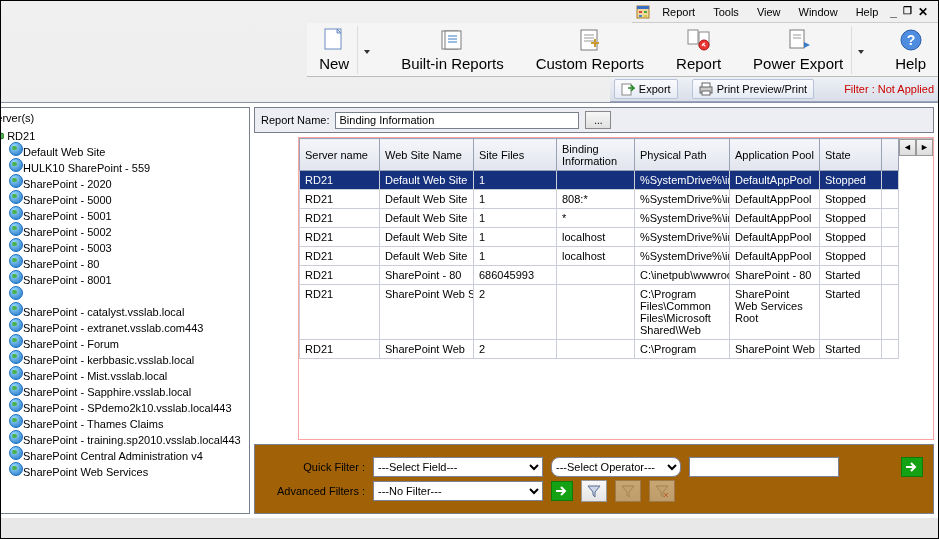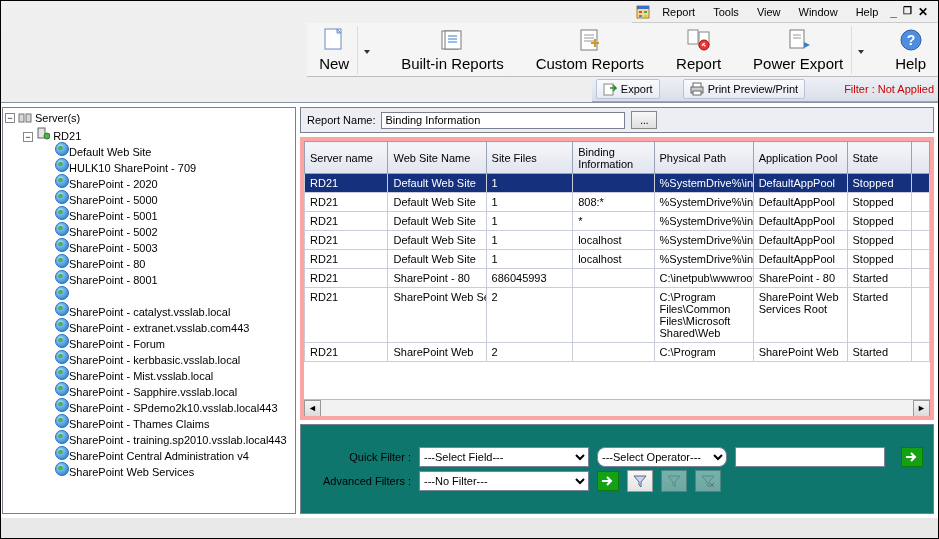--- a/index.html
+++ b/index.html
@@ -10,47 +10,47 @@
   .menubar .menu-item { padding: 2px 8px; cursor: default; }
   .menubar .spacer { flex:1; }
   .win-controls { display:flex; gap:6px; padding-right:6px;}
   .win-controls span { font-family: Arial; font-weight:bold; font-size:12px; cursor:default;}
   .toolbar-big { display:flex; align-items:flex-end; height:54px; background:#f5f5f5; border-bottom:1px solid #bbb; padding: 2px 6px; gap:20px;}
   .tb { display:flex; flex-direction:column; align-items:center; gap:2px; cursor:default; padding:2px 6px;}
   .tb .icon { width:30px; height:26px; display:flex; align-items:center; justify-content:center;}
   .tb .label { font-size:15px; }
   .tb-drop { display:flex; align-items:flex-end;}
   .tb-drop .caret { margin-left:2px; width:18px; height:48px; display:flex; align-items:center; justify-content:center; border-left:1px solid #ddd;}
-  .toolbar-sm { display:flex; align-items:center; height:25px; background:linear-gradient(#eef1f6,#d9dee8); border-bottom:1px solid #9aa6bf; padding:0 4px; gap:23px;}
+  .toolbar-sm { display:flex; align-items:center; height:25px; background:linear-gradient(#eef1f6,#d9dee8); border-bottom:1px solid #9aa6bf; padding:0 4px; gap:14px;}
   .sm-btn { display:flex; align-items:center; gap:4px; padding:2px 6px; border:1px solid transparent; cursor:default; background:linear-gradient(#fafbfe,#e6ebf4); border:1px solid #b8c2d8; border-radius:2px; height:20px;}
   .sm-btn .icon { width:14px; height:14px; display:flex; align-items:center; justify-content:center;}
   .filter-lbl { color:#cc0000; font-weight:normal; padding-left:16px;}
   .body { flex:1; display:flex; border-top:1px solid #8892a9; overflow:hidden; background:#fff;}
   .tree-pane { width:294px; border:1px solid #7a7f8e; margin:4px 2px 4px 4px; background:#fff; overflow:auto; padding:2px;}
   .tree-root { list-style:none; }
   .tree-root li { white-space:nowrap; display:flex; align-items:center; gap:3px; height:16px;}
   .tree-children { list-style:none; padding-left:18px;}
   .globe { width:14px; height:14px; border-radius:50%; background:radial-gradient(circle at 35% 30%, #9ee0ff, #1a6dc4); border:1px solid #1a6dc4; display:inline-block; position:relative; overflow:hidden; flex-shrink: 0;}
   .globe::after {content:''; position:absolute; left:2px; top:3px; width:5px; height:4px; background:#4db24d; border-radius:2px;}
   .expander { width:10px; height:10px; border:1px solid #888; display:inline-flex; align-items:center; justify-content:center; font-size:9px; line-height:8px; background:#fff; cursor:default; flex-shrink: 0;}
   .srv-icon { width:14px; height:14px; display:inline-flex; align-items:center; justify-content:center; flex-shrink: 0;}
   .right-pane { flex:1; display:flex; flex-direction:column; margin:4px 4px 4px 2px; gap:4px; overflow:hidden;}
   .rpt-name-bar { display:flex; align-items:center; gap:6px; border:1px solid #7a7f8e; background:#eceef4; padding:3px 6px; height:26px;}
   .rpt-name-bar input { flex:0 0 244px; height:17px; border:1px solid #7a7f8e; background:#fff; font-family:inherit; font-size:11px; padding:0 3px;}
   .rpt-name-bar button { width:26px; height:18px; border:1px solid #888; background:linear-gradient(#f7f7f7,#e0e0e0); font-size:10px; cursor:default;}
-  .grid-wrap { flex:1; border:4px solid #fca5a5; background:#fff; display:flex; flex-direction:column; overflow:hidden;}
+  .grid-wrap { flex:1; border:1px solid #fca5a5; background:#fff; display:flex; flex-direction:row; overflow:hidden;margin-left:44px;}
   table.grid { border-collapse:collapse; width:100%; table-layout:fixed;}
   table.grid th { background:linear-gradient(#f5f6fa,#e2e5ef); border:1px solid #9aa2b6; font-weight:normal; text-align:left; padding:3px 5px; height:32px; vertical-align:middle; overflow:hidden;}
   table.grid td { border:1px solid #c9cdd8; padding:3px 5px; vertical-align:top; overflow:hidden; white-space:nowrap; text-overflow:clip;}
   tr.selected td { background:#15317e; color:#fff;}
   .grid-scroll { flex:1; overflow:hidden; }
   .hscroll { height:17px; background:#e8e8e8; border-top:1px solid #bbb; display:flex; align-items:center;}
   .hscroll .arrow { width:17px; height:17px; border:1px solid #999; background:linear-gradient(#f5f5f5,#dcdcdc); display:flex; align-items:center; justify-content:center; font-size:9px;}
   .hscroll .track { flex:1; height:17px; background:#f2f2f2; position:relative;}
-  .filter-panel { border:1px solid #7a7f8e; background:#0f766e; padding:20px 10px; flex-shrink: 0;}
+  .filter-panel { border:1px solid #7a7f8e; background:#a16207; padding:10px 10px; flex-shrink: 0;}
   .filter-row { display:flex; align-items:center; gap:8px; height:24px;}
   .filter-row .lbl { width:100px; text-align:right;}
   .filter-row select { height:20px; border:1px solid #7a8399; background:#fff; font-family:inherit; font-size:11px;}
   .filter-row input[type=text] { height:20px; border:1px solid #7a8399; background:#fff; font-family:inherit; font-size:11px;}
   .go-btn { width:22px; height:20px; background:#14a214; border:1px solid #0d7a0d; display:flex; align-items:center; justify-content:center; color:#fff; font-weight:bold; font-size:11px;}
   .icon-btn { width:26px; height:22px; border:1px solid #999; background:linear-gradient(#f8f8f8,#e4e4e4); display:flex; align-items:center; justify-content:center;}
   .icon-btn.disabled { opacity:0.45;}
   .status-bar { height:20px; border-top:1px solid #aab; background:linear-gradient(#ecf0fa,#d7deee);}
   .caret-down::after { content:''; display:inline-block; border-left:3px solid transparent; border-right:3px solid transparent; border-top:4px solid #333;}
 </style>
@@ -206,21 +206,21 @@
               <svg width="14" height="14" viewBox="0 0 14 14">
                 <rect x="2" y="2" width="7" height="10" fill="#e4e4e4" stroke="#666"></rect>
                 <circle cx="11" cy="10" r="3" fill="#4db24d" stroke="#2a7a2a"></circle>
               </svg>
             </span>
           <span>RD21</span>
         </li>
       </ul>
       <ul class="tree-children" style="padding-left:50px;" id="tree-sites">
           <li><span class="globe"></span><span>Default Web Site</span></li>
-          <li><span class="globe"></span><span>HULK10 SharePoint - 709</span></li>
+          <li><span class="globe"></span><span>HULK10 SharePoint - 559</span></li>
           <li><span class="globe"></span><span>SharePoint - 2020</span></li>
           <li><span class="globe"></span><span>SharePoint - 5000</span></li>
           <li><span class="globe"></span><span>SharePoint - 5001</span></li>
           <li><span class="globe"></span><span>SharePoint - 5002</span></li>
           <li><span class="globe"></span><span>SharePoint - 5003</span></li>
           <li><span class="globe"></span><span>SharePoint - 80</span></li>
           <li><span class="globe"></span><span>SharePoint - 8001</span></li>
           <li><span class="globe"></span></li>
           <li><span class="globe"></span><span>SharePoint - catalyst.vsslab.local</span></li>
           <li><span class="globe"></span><span>SharePoint - extranet.vsslab.com443</span></li>

